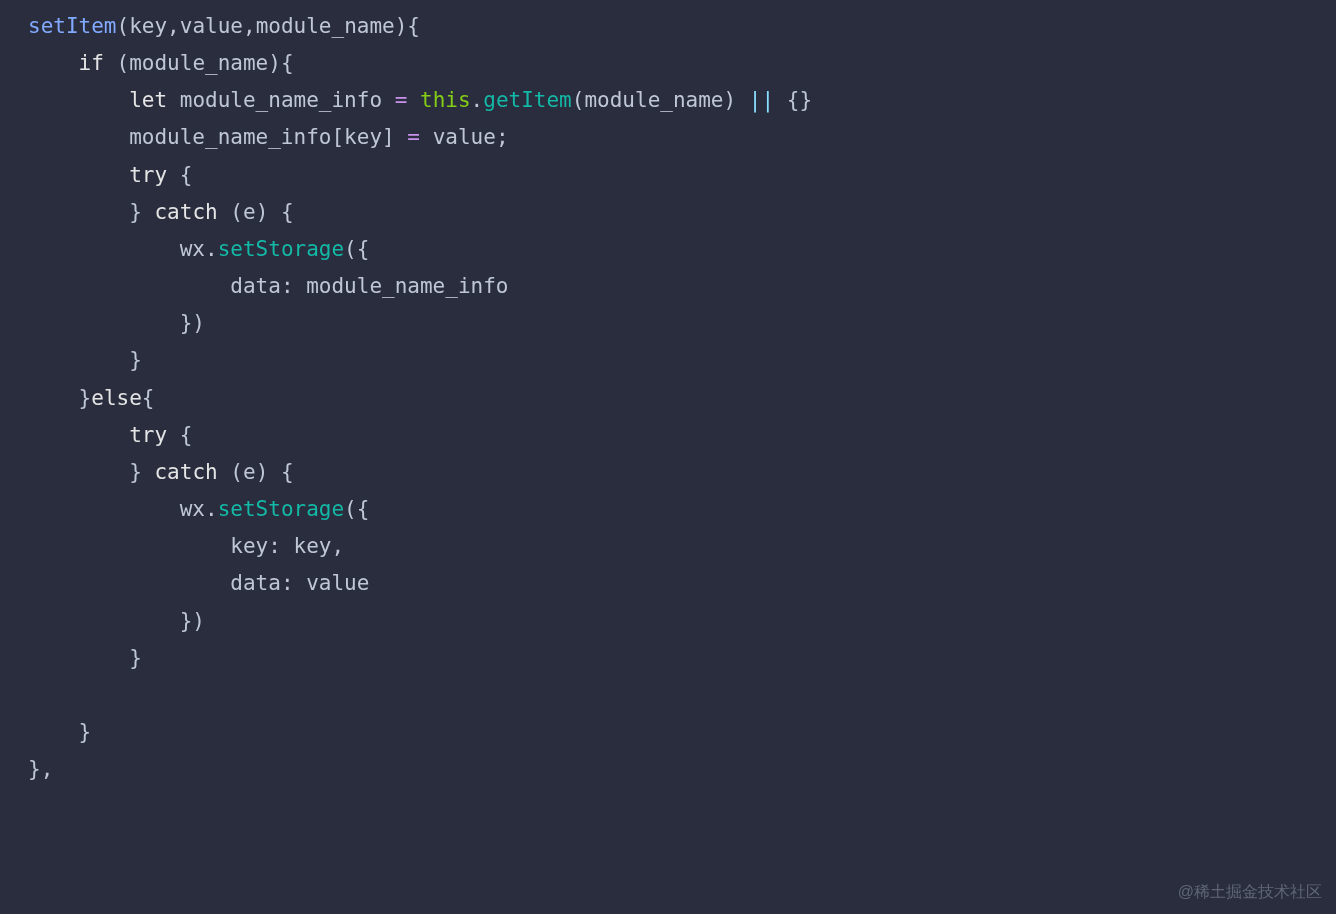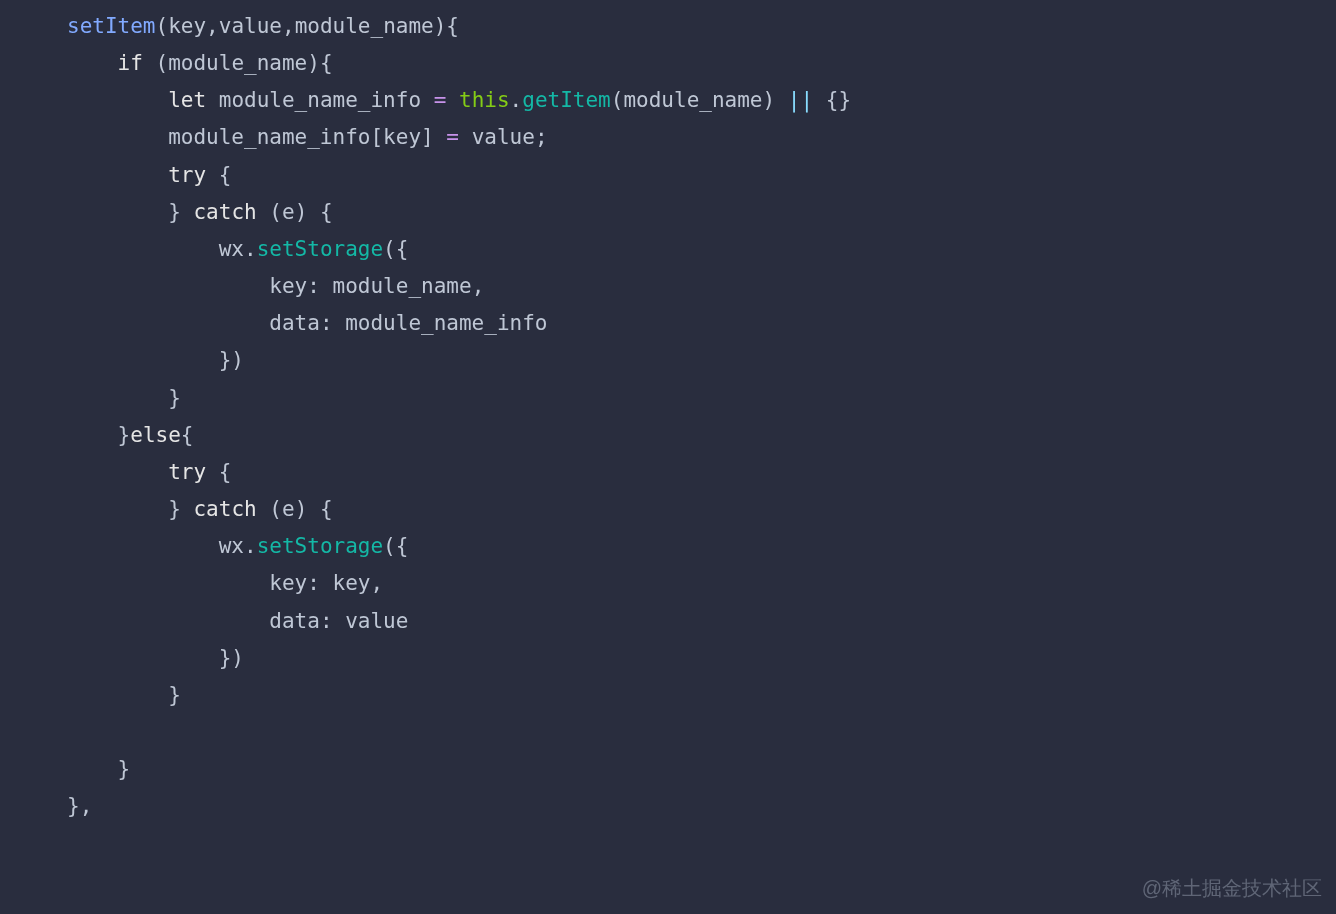--- a/index.html
+++ b/index.html
@@ -18,21 +18,20 @@
       height: 914px;
       overflow: hidden;
       position: relative;
     }
     .code-container {
       padding: 8px 0 8px 28px;
     }
     .line {
       white-space: pre;
       display: block;
-      margin-left: 39px;
     }
     .keyword {
       color: #e5e5e5;
     }
     .function-name {
       color: #82aaff;
     }
     .punctuation {
       color: #bfc7d5;
     }
@@ -52,37 +51,36 @@
       color: #89ddff;
     }
     .property {
       color: #bfc7d5;
     }
     .watermark {
       position: absolute;
       bottom: 8px;
       right: 14px;
       color: #7c8494;
-      font-size: 20px;
+      font-size: 16px;
       opacity: 0.65;
       font-family: sans-serif;
     }
   </style>
 </head>
 <body>
 
 <div class="code-container">
 <span class="line"><span class="function-name">setItem</span><span class="punctuation">(</span><span class="parameter">key</span><span class="punctuation">,</span><span class="parameter">value</span><span class="punctuation">,</span><span class="parameter">module_name</span><span class="punctuation">){</span></span>
 <span class="line">    <span class="keyword">if</span> <span class="punctuation">(</span><span class="parameter">module_name</span><span class="punctuation">){</span></span>
 <span class="line">        <span class="keyword">let</span> <span class="parameter">module_name_info</span> <span class="operator">=</span> <span class="this-keyword">this</span><span class="punctuation">.</span><span class="method-call">getItem</span><span class="punctuation">(</span><span class="parameter">module_name</span><span class="punctuation">)</span> <span class="or-operator">||</span> <span class="punctuation">{}</span></span>
 <span class="line">        <span class="parameter">module_name_info</span><span class="punctuation">[</span><span class="parameter">key</span><span class="punctuation">]</span> <span class="operator">=</span> <span class="parameter">value</span><span class="punctuation">;</span></span>
 <span class="line">        <span class="keyword">try</span> <span class="punctuation">{</span></span>
 <span class="line">        <span class="punctuation">}</span> <span class="keyword">catch</span> <span class="punctuation">(</span><span class="parameter">e</span><span class="punctuation">)</span> <span class="punctuation">{</span></span>
 <span class="line">            <span class="parameter">wx</span><span class="punctuation">.</span><span class="method-call">setStorage</span><span class="punctuation">({</span></span>
-<span class="line">                <span class="property">key</span><span class="punctuation">:</span> <span class="parameter">module_name</span><span class="punctuation">,</span></span>
 <span class="line">                <span class="property">data</span><span class="punctuation">:</span> <span class="parameter">module_name_info</span></span>
 <span class="line">            <span class="punctuation">})</span></span>
 <span class="line">        <span class="punctuation">}</span></span>
 <span class="line">    <span class="punctuation">}</span><span class="keyword">else</span><span class="punctuation">{</span></span>
 <span class="line">        <span class="keyword">try</span> <span class="punctuation">{</span></span>
 <span class="line">        <span class="punctuation">}</span> <span class="keyword">catch</span> <span class="punctuation">(</span><span class="parameter">e</span><span class="punctuation">)</span> <span class="punctuation">{</span></span>
 <span class="line">            <span class="parameter">wx</span><span class="punctuation">.</span><span class="method-call">setStorage</span><span class="punctuation">({</span></span>
 <span class="line">                <span class="property">key</span><span class="punctuation">:</span> <span class="parameter">key</span><span class="punctuation">,</span></span>
 <span class="line">                <span class="property">data</span><span class="punctuation">:</span> <span class="parameter">value</span></span>
 <span class="line">            <span class="punctuation">})</span></span>

